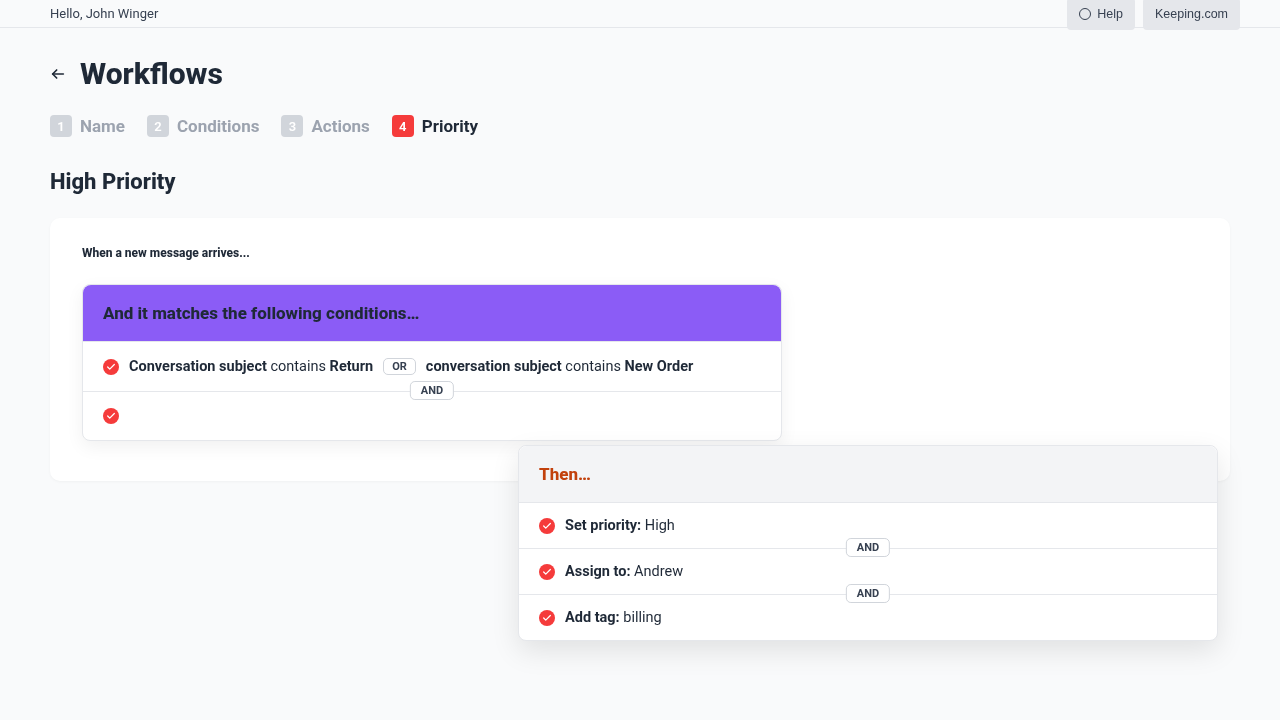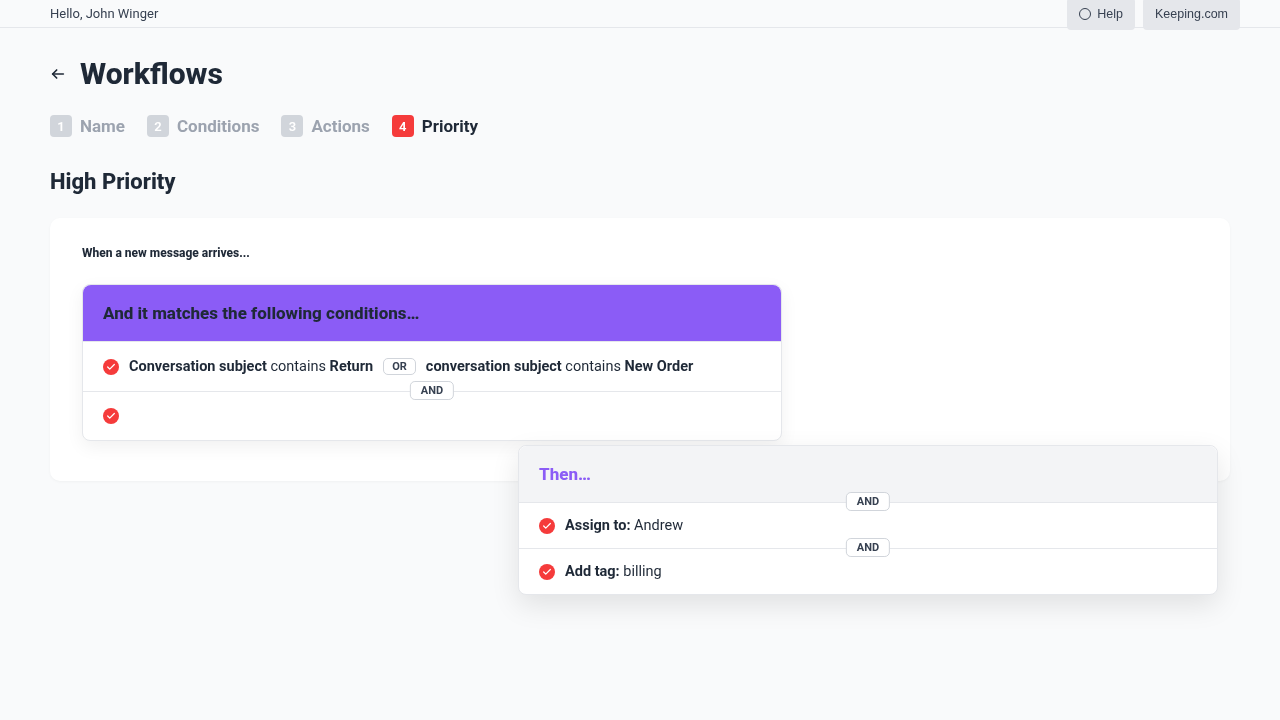--- a/index.html
+++ b/index.html
@@ -118,21 +118,21 @@
   background: #fff;
   border: 1px solid #e5e7eb;
   border-radius: 8px;
   box-shadow: 0 10px 28px rgba(0,0,0,0.10);
   z-index: 5;
 }
 .act-head {
   background: #f3f4f6;
   border-top-left-radius: 8px; border-top-right-radius: 8px;
   padding: 18px 20px;
-  font-size: 17px; font-weight: 800; color: #8b5cf6;
+  font-size: 17px; font-weight: 800; color: #c2410c;
   border-bottom: 1px solid #e5e7eb;
 }
 .act-row {
   display: flex; align-items: center; gap: 10px;
   padding: 14px 20px; font-size: 14.5px; color: #1f2937;
   position: relative;
 }
 .act-row + .act-row { border-top: 1px solid #e5e7eb; }
 </style>
 </head>
@@ -218,20 +218,31 @@
         </span>
       </div>
     </div>
   </div>
 
 </div>
 
 <div class="actions-card">
   <div class="act-head">Then…</div>
 
+  <div class="act-row">
+    <span class="check-icon">
+      <svg width="10" height="10" viewBox="0 0 24 24" fill="none" stroke-width="3" stroke-linecap="round" stroke-linejoin="round">
+          <polyline points="20 6 9 17 4 12"></polyline>
+        </svg>
+    </span>
+    <span>
+      <span class="bold">Set priority:</span>
+      <span>High</span>
+    </span>
+  </div>
 
   <div class="act-row">
     <span class="and-between">AND</span>
     <span class="check-icon">
       <svg width="10" height="10" viewBox="0 0 24 24" fill="none" stroke-width="3" stroke-linecap="round" stroke-linejoin="round">
           <polyline points="20 6 9 17 4 12"></polyline>
         </svg>
     </span>
     <span>
       <span class="bold">Assign to:</span>

